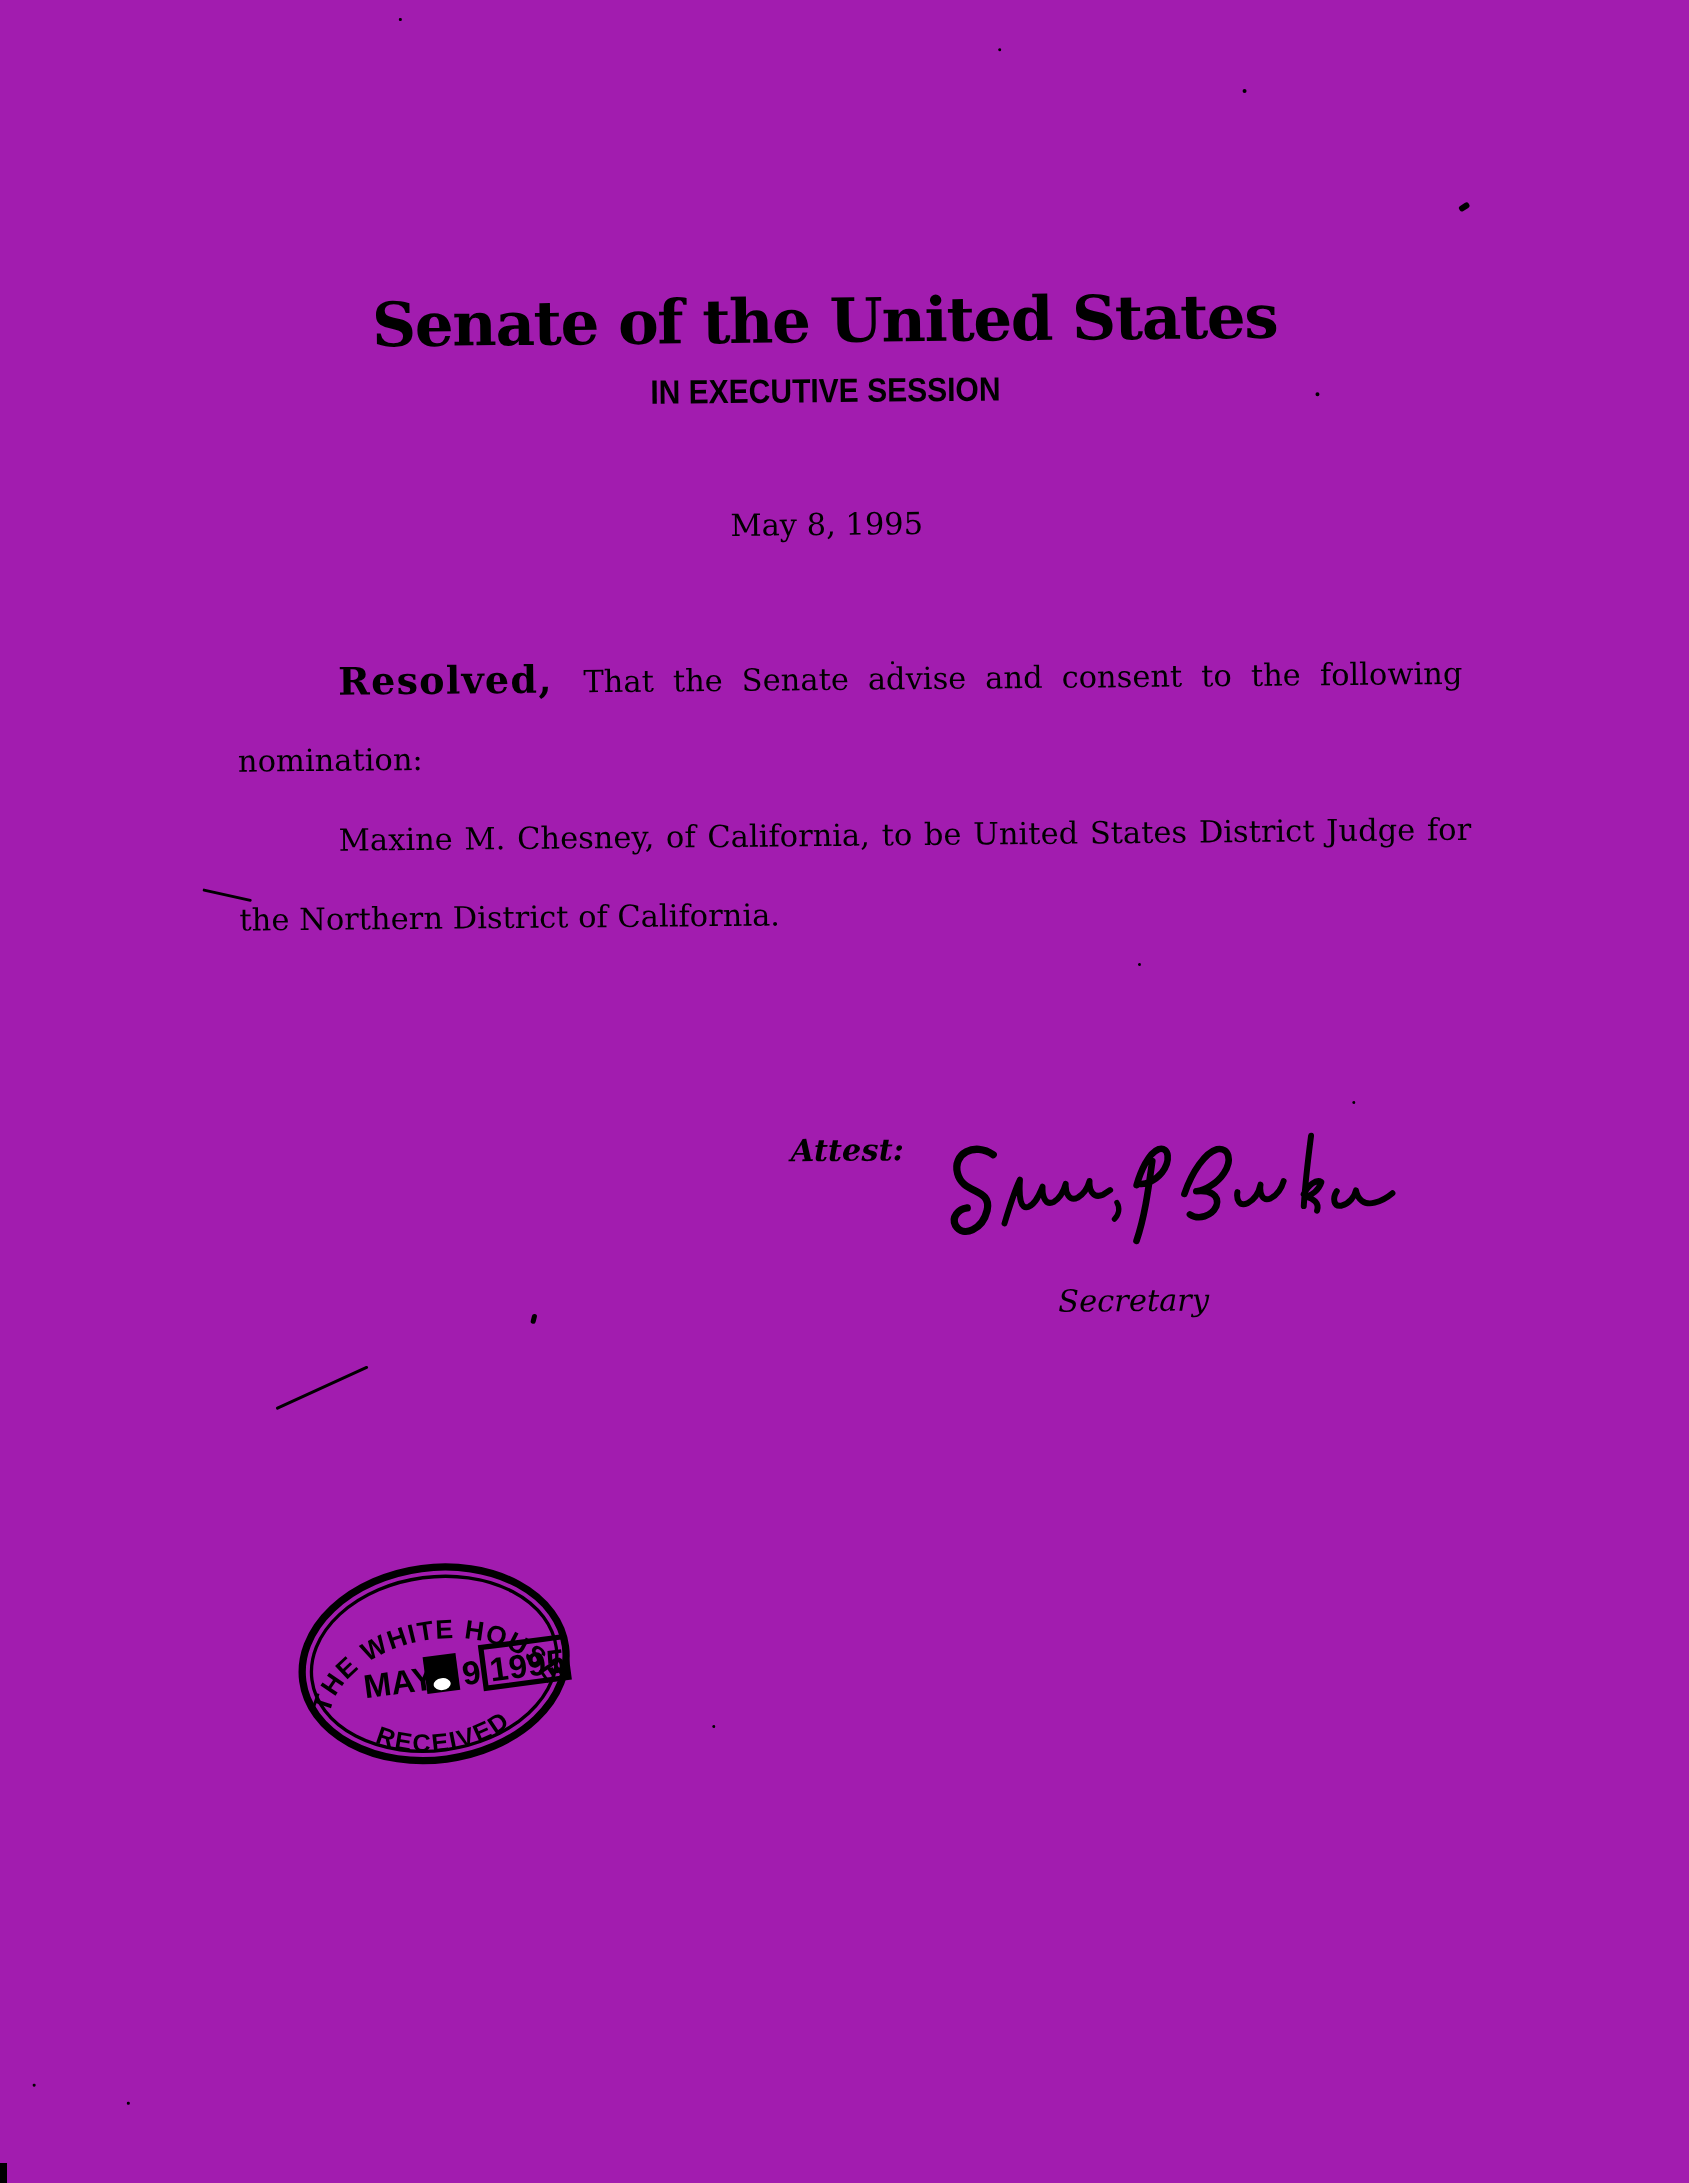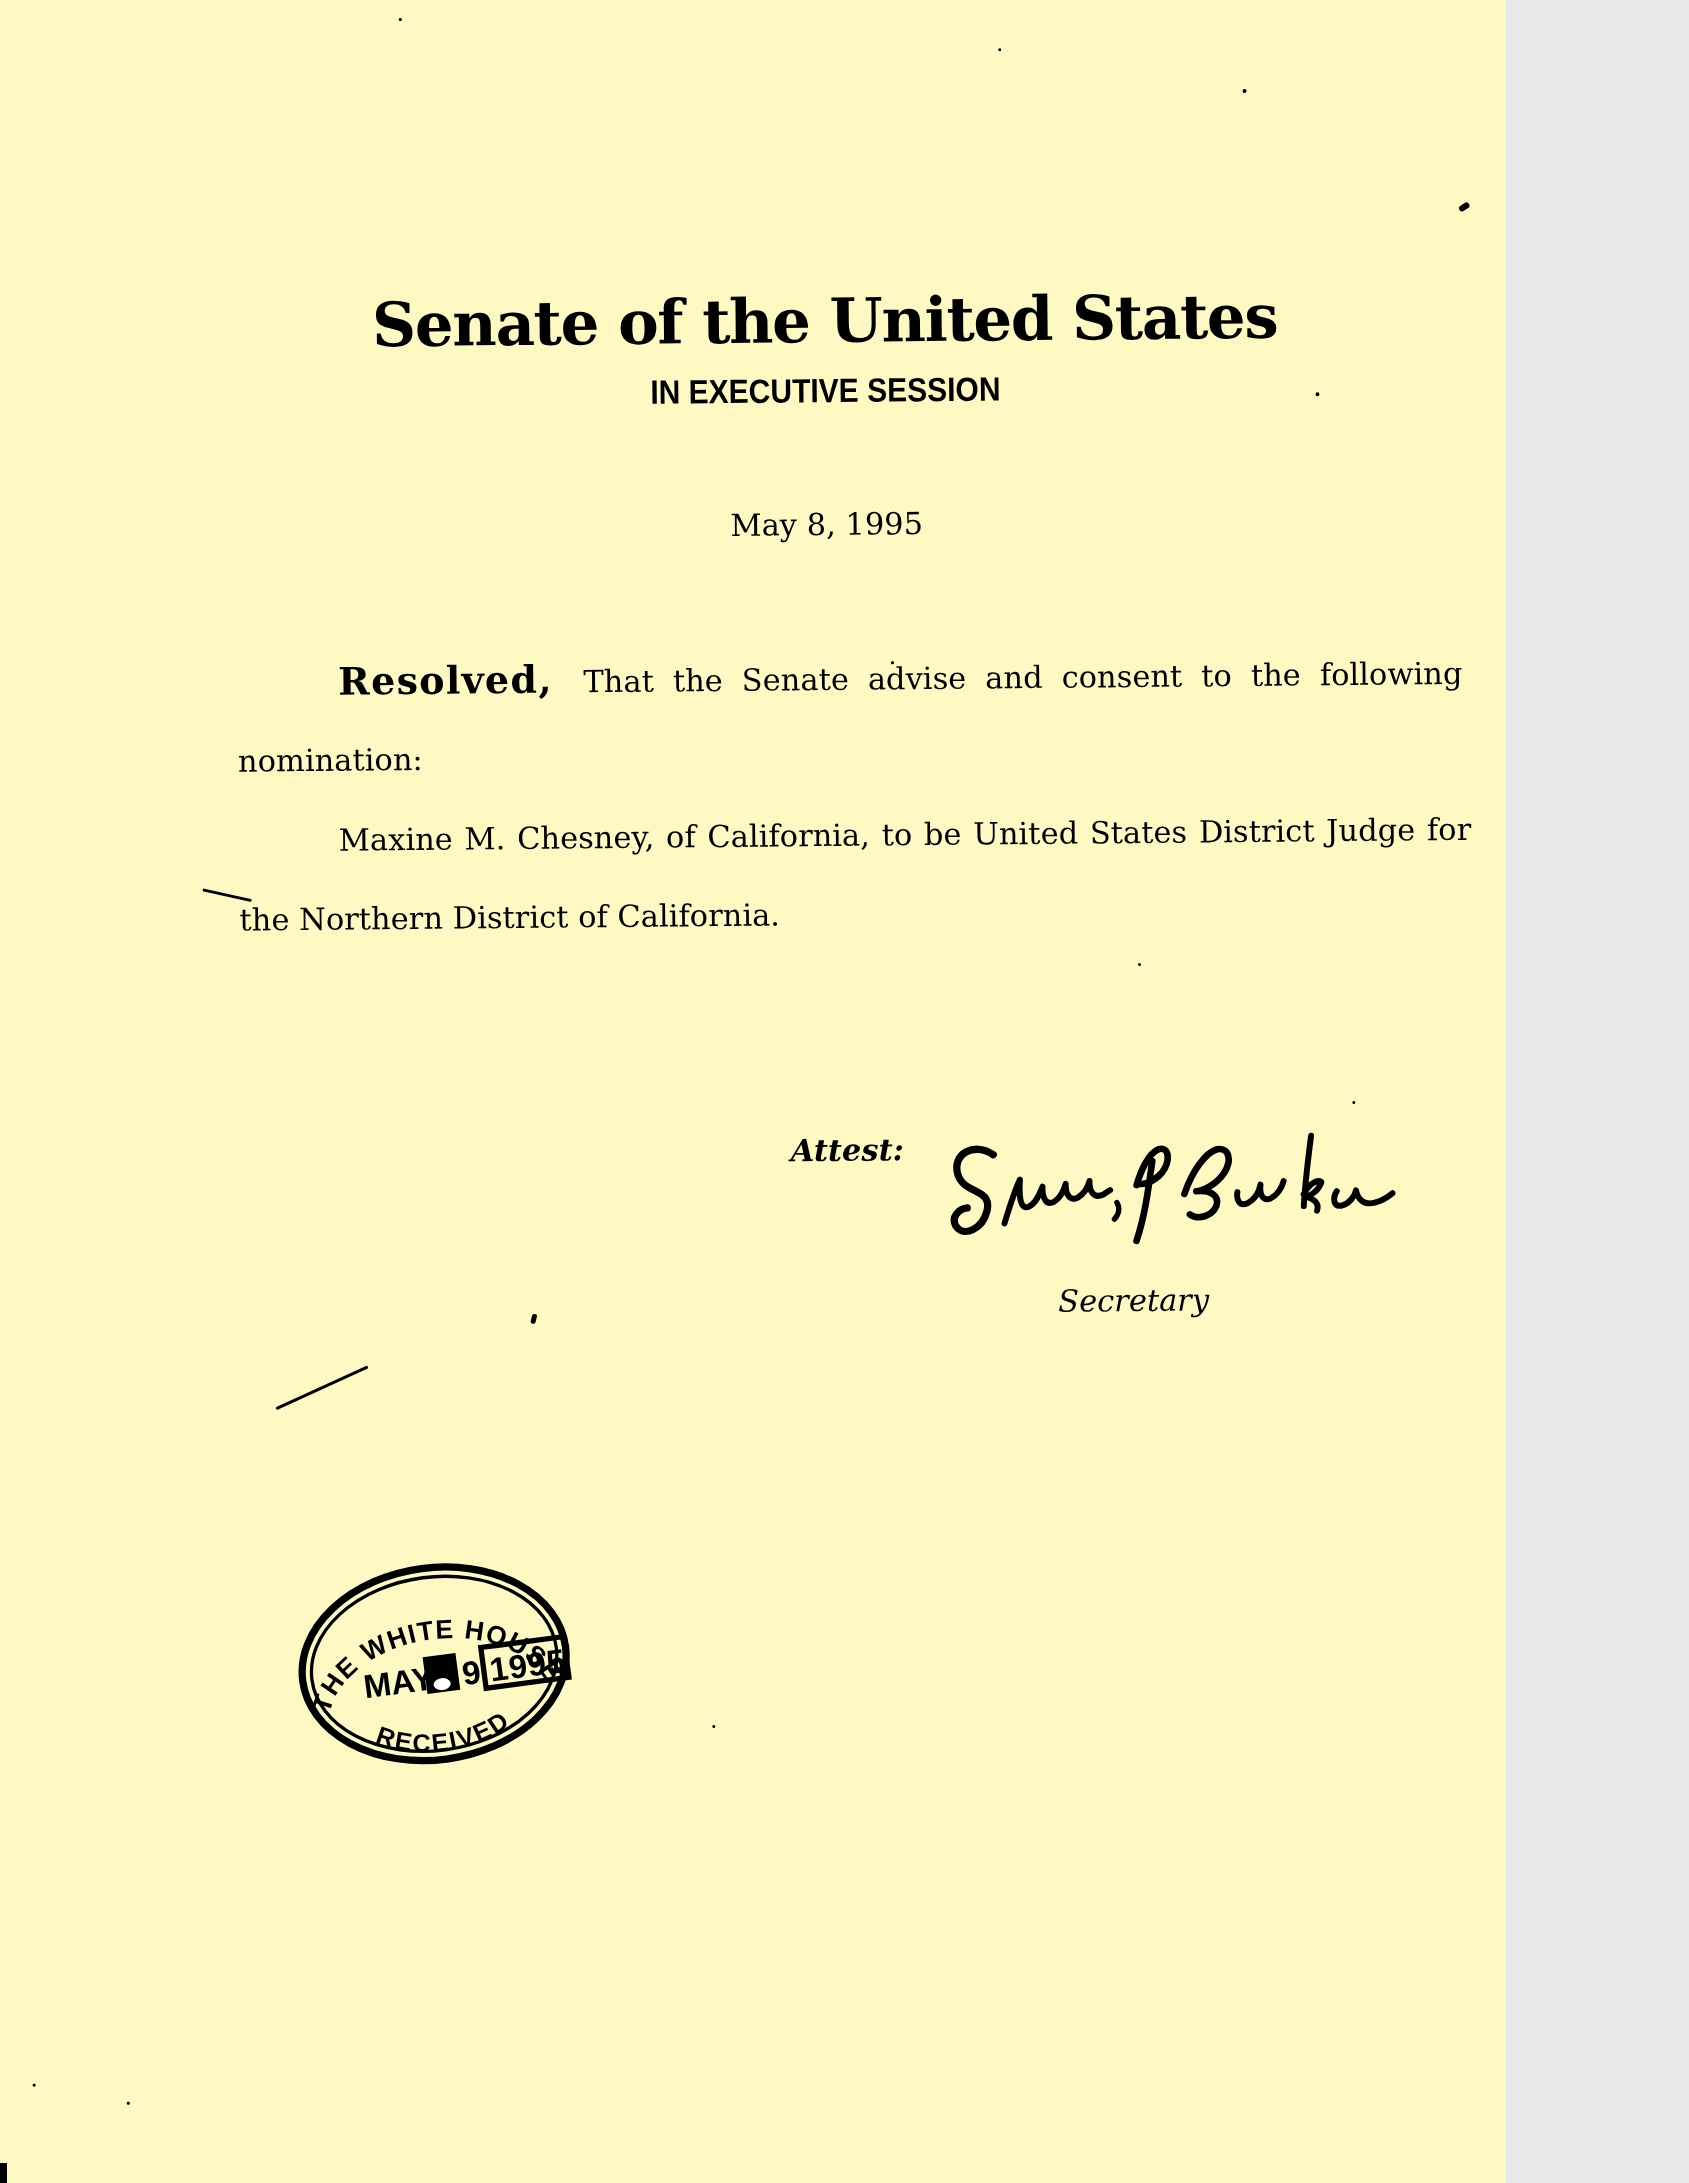--- a/index.html
+++ b/index.html
@@ -1,19 +1,19 @@
 <!DOCTYPE html>
 <html style="font-size:10.6px"><head>
 <meta charset="utf-8">
 <style>
   html,body{margin:0;padding:0;background:#e8e8e8;}
   .page{
     position:relative;
-    width:1506px;height:2183px;
-    background:#fef9c3;
+    width:1689px;height:2183px;
+    background:#a21caf;
     overflow:hidden;
     font-family:"DejaVu Serif", serif;
     color:#000;
   }
   .skew{
     position:absolute;left:0;top:0;width:100%;height:100%;
     transform:rotate(-0.55deg);
     transform-origin:199px 662px;
   }
   .abs{position:absolute;white-space:nowrap;}

